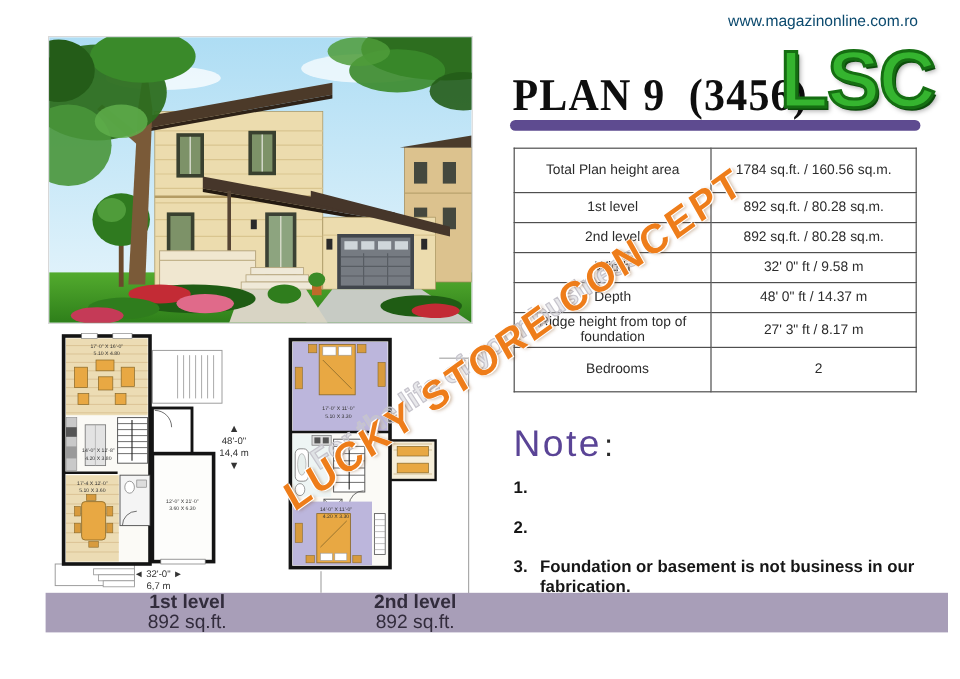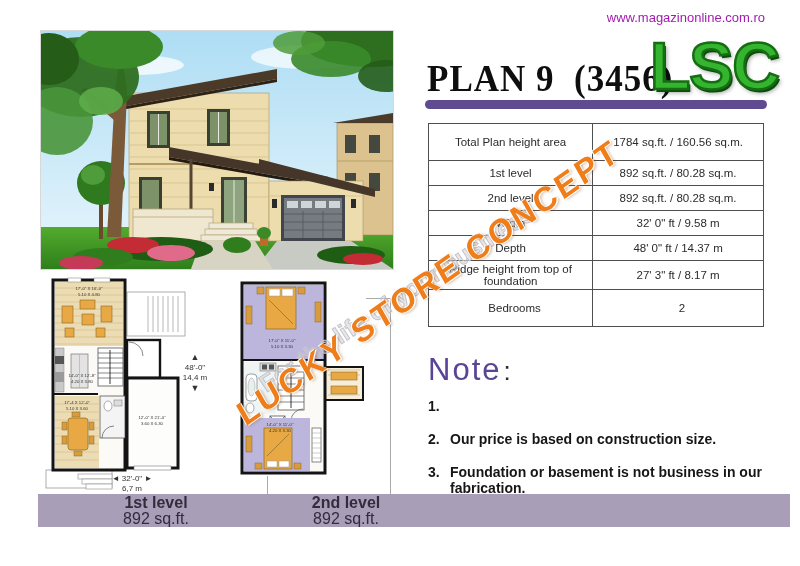--- a/index.html
+++ b/index.html
@@ -1,21 +1,21 @@
 <!DOCTYPE html>
 <html><head>
 <meta charset="utf-8">
 <style>
   html,body{margin:0;padding:0;background:#f4f4f2;}
   #page{position:relative;width:800px;height:566px;background:#ffffff;overflow:hidden;
         font-family:"Liberation Sans", sans-serif;color:#222;}
 
   
   .site-url{position:absolute;top:10px;left:600px;width:165px;text-align:right;
-            font-size:13px;color:#a21caf;}
+            font-size:13px;color:#0c4a6e;}
   .plan-title{position:absolute;top:58px;left:427px;font-family:"Liberation Serif", serif;
               font-weight:bold;font-size:35px;letter-spacing:1px;color:#0e0e0e;
               white-space:pre;transform:scaleY(1.08);transform-origin:left top;}
   .lsc-logo{position:absolute;top:28px;left:650px;font-size:66px;font-weight:bold;
             letter-spacing:-1px;color:#35b42f;-webkit-text-stroke:2.5px #156e12;
             text-shadow:2px 2px 0 #0d4d0c, 3px 3px 4px rgba(0,0,0,.35);
             transform:scaleY(1.02);}
   .title-rule{position:absolute;top:100px;left:425px;width:342px;height:9px;
               background:#5e4b90;border-radius:5px;}
 
@@ -260,21 +260,20 @@
   </table>
 
   <div class="note-wrap">
     <div class="note-head"><span>Note</span><span class="colon">:</span></div>
     <ol class="note-list">
         <li>
           <span class="num">1.</span>
         </li>
         <li>
           <span class="num">2.</span>
-          <span>Our price is based on construction size.</span>
         </li>
         <li>
           <span class="num">3.</span>
           <span>Foundation or basement is not business in our fabrication.</span>
         </li>
       </ol>
   </div>
 
   <div class="plan-lines"></div>
   <div class="tickline"></div>

